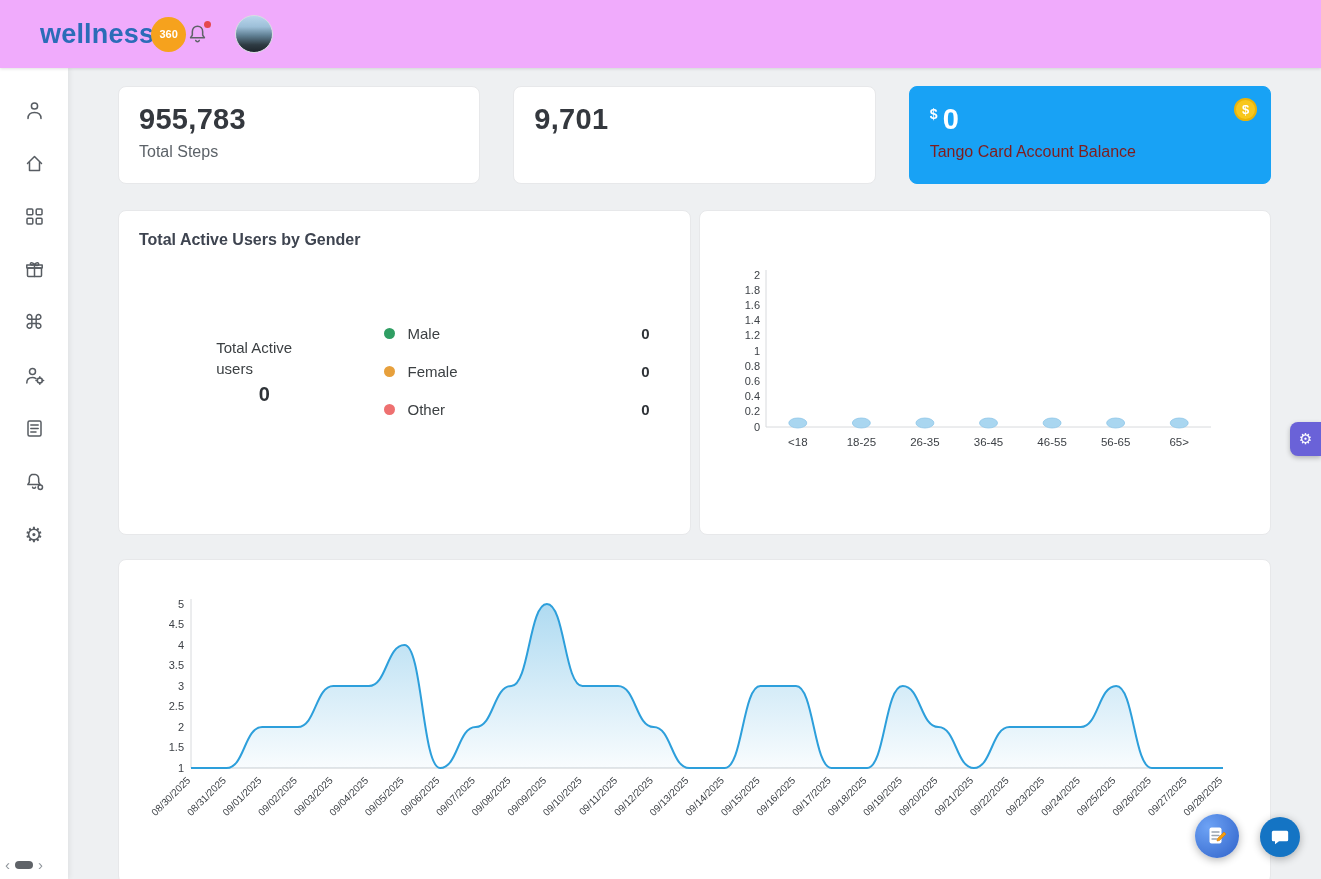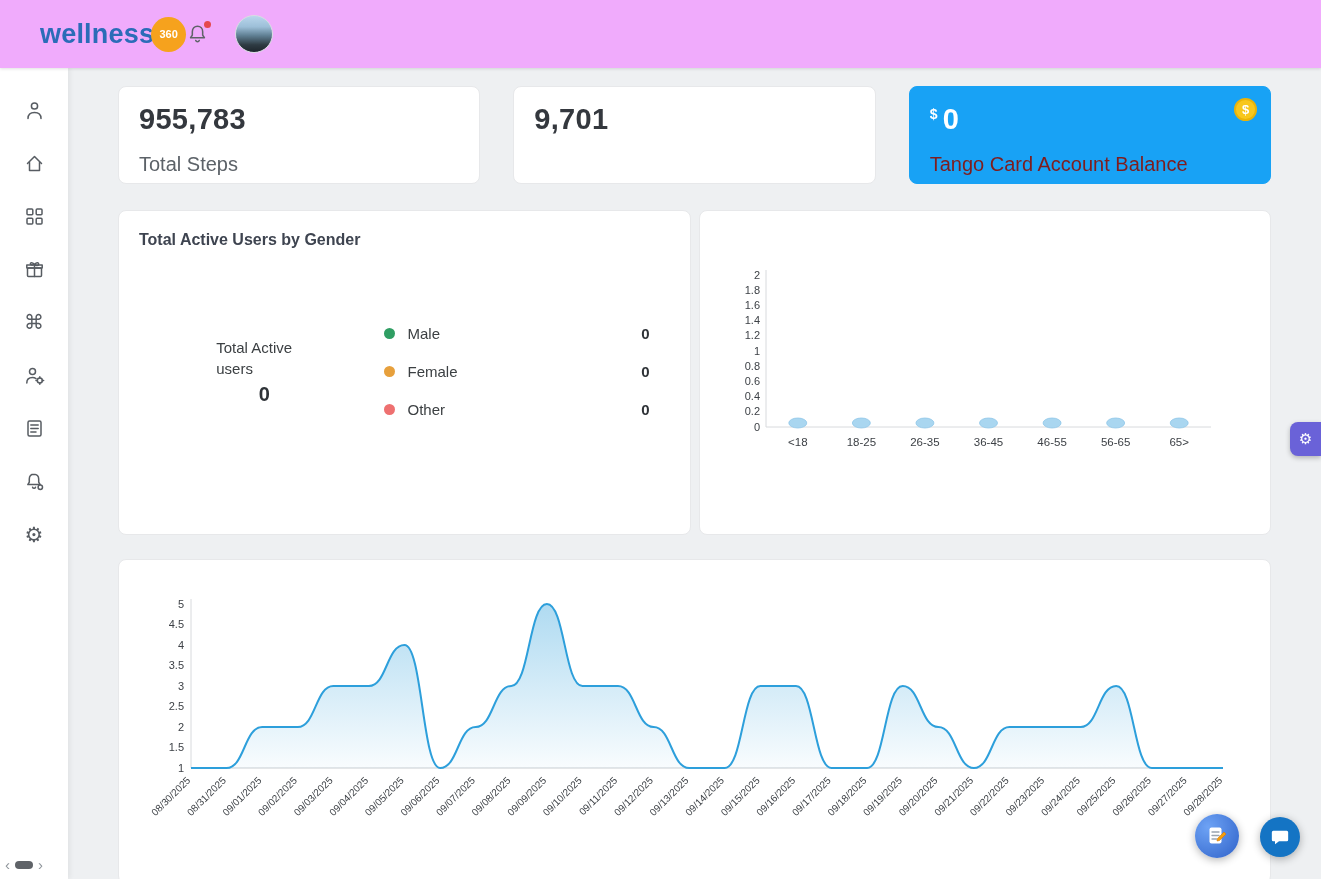--- a/index.html
+++ b/index.html
@@ -29,21 +29,21 @@
   .glyph-icon{font-size:20px;line-height:1;color:#575c62}
   .sidebar-collapse{position:absolute;bottom:6px;left:5px;display:flex;align-items:center;gap:5px;
     color:#8f959b;font-size:15px;cursor:pointer}
   .col-pill{display:inline-block;width:18px;height:8px;border-radius:4px;background:#5f6368}
 
   
   .main{position:absolute;top:68px;left:68px;right:0;bottom:0;padding:18px 50px 0 50px}
   .stats-row{display:grid;grid-template-columns:1fr 1fr 1fr;gap:33px;margin-bottom:26px}
   .stat-card{background:#fff;border:1px solid #e7e8ea;border-radius:8px;height:98px;padding:16px 20px;position:relative}
   .stat-value{font-size:29px;font-weight:700;color:#34383e;letter-spacing:.3px}
-  .stat-label{font-size:20px;color:#5c6268;margin-top:17px}
+  .stat-label{font-size:16px;color:#5c6268;margin-top:7px}
   .balance-card{background:#18a2f5;border-color:#18a2f5}
   .balance-value{color:#fff;display:flex;align-items:flex-start}
   .balance-value .cur{font-size:14px;font-weight:700;margin:3px 5px 0 0}
   .balance-label{color:#7f1d1d}
   .coin{position:absolute;top:11px;right:13px;width:23px;height:23px;border-radius:50%;
     background:#f8c71d;border:2px solid #eab308;color:#fff;font-weight:700;font-size:13px;
     display:flex;align-items:center;justify-content:center}
 
   .charts-row{display:grid;grid-template-columns:1fr 1fr;gap:8px;margin-bottom:24px}
   .chart-card{background:#fff;border:1px solid #e7e8ea;border-radius:8px;padding:20px;min-height:325px}

